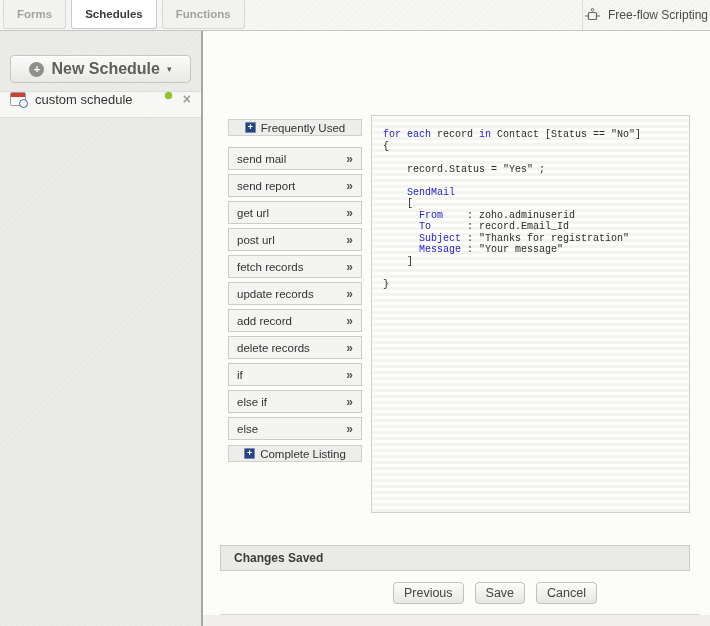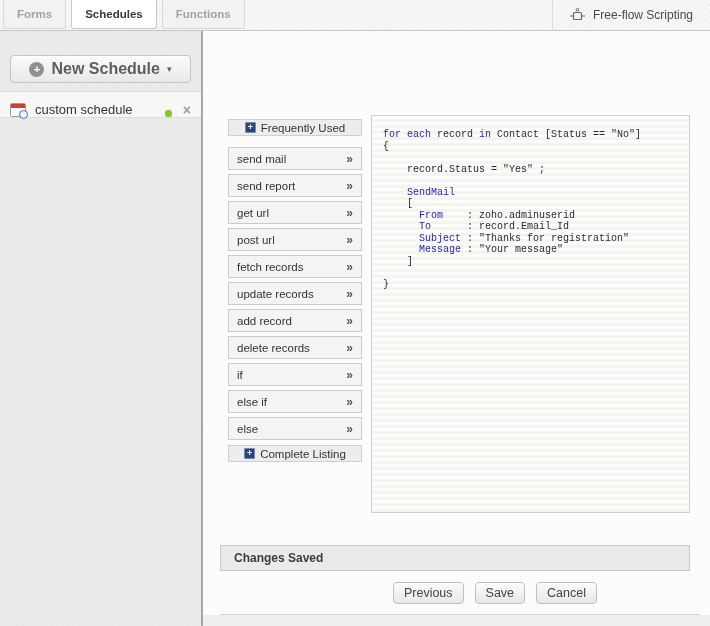--- a/index.html
+++ b/index.html
@@ -11,37 +11,37 @@
   .topbar { position:absolute; left:0; top:0; width:710px; height:31px;
     background:#f6f6f5;
     background-image:repeating-linear-gradient(135deg, rgba(0,0,0,0.02) 0 1px, transparent 1px 4px);
     border-bottom:1px solid #c6c6c4; }
   .toptabs { display:flex; margin-left:3px; height:20px; }
   .toptab { height:29px; display:flex; align-items:center; padding:0 13px; margin-right:5px;
     font-size:11.5px; font-weight:bold; color:#a2a2a0; background:#f2f2f0;
     border:1px solid #d8d8d6; border-top:none; border-radius:0 0 3px 3px; cursor:pointer; }
   .toptab.active { background:#ffffff; color:#3a3a3a; border-color:#c9c9c7; }
   .topbar-right { position:absolute; right:0; top:0; height:30px; border-left:1px solid #dcdcda;
-    display:flex; align-items:center; gap:8px; padding:0 17px; font-size:12px; color:#4a4a48; }
+    display:flex; align-items:center; gap:8px; padding:0 2px; font-size:12px; color:#4a4a48; }
 
   
   .sidebar { position:absolute; left:0; top:31px; width:203px; height:595px;
     background:#ebebe9;
     background-image:repeating-linear-gradient(135deg, rgba(0,0,0,0.015) 0 1px, transparent 1px 4px);
     border-right:2px solid #a7a7a5; }
   .new-schedule-btn { margin:24px 10px 0 10px; height:28px; border:1px solid #c5c5c3; border-radius:4px;
     background:linear-gradient(#fbfbfa,#e8e8e6); box-shadow:inset 0 1px 0 #fff;
     display:flex; align-items:center; justify-content:center; gap:7px; cursor:pointer; }
   .plus-circle { width:15px; height:15px; border-radius:50%; background:#8f8f8d; color:#fff;
     font-size:11px; font-weight:bold; line-height:14px; text-align:center; }
   .new-schedule-label { font-size:16px; font-weight:bold; color:#5e5e5c; }
   .caret-down { font-size:9px; color:#5e5e5c; }
   .schedule-item { margin-top:8px; height:27px; background:#f7f7f5;
     border-top:1px solid #dddddb; border-bottom:1px solid #dddddb;
-    display:flex; align-items:flex-end; padding:0 10px; cursor:pointer; }
+    display:flex; align-items:flex-start; padding:0 10px; cursor:pointer; }
   .cal-icon { position:relative; width:16px; height:14px; background:#fff;
     border:1px solid #9e9e9c; border-radius:2px; flex:none; }
   .cal-icon::before { content:""; position:absolute; left:0; right:0; top:0; height:4px;
     background:var(--cal-red,#d23f31); }
   .cal-clock { position:absolute; right:-3px; bottom:-3px; width:9px; height:9px;
     border-radius:50%; background:#eef3f8; border:1px solid #4a6f9b; }
   .schedule-label { font-size:13px; color:#333; margin-left:9px; }
   .status-dot { width:7px; height:7px; border-radius:50%; background:var(--dot-green,#8bc71c);
     margin-left:auto; margin-right:11px; box-shadow:0 0 1px rgba(0,0,0,.3); }
   .close-x { font-size:14px; font-weight:bold; color:#9c9c9a; cursor:pointer; line-height:1; }

